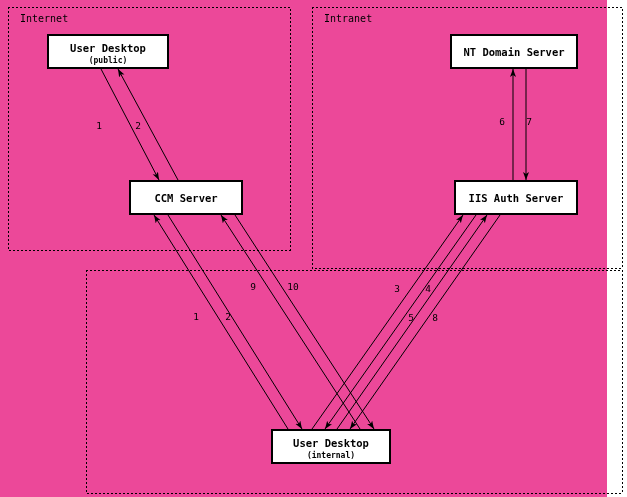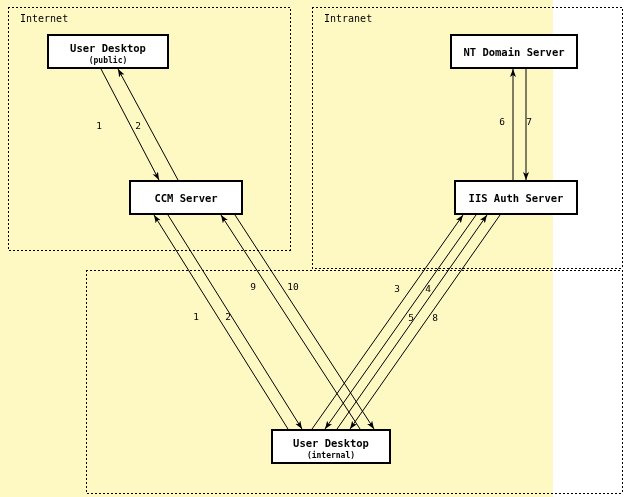--- a/index.html
+++ b/index.html
@@ -2,23 +2,23 @@
 <html><head>
 <meta charset="utf-8">
 <style>
   html, body {
     margin: 0;
     padding: 0;
     background: #ffffff;
   }
   #diagram-root {
     position: relative;
-    width: 553px;
+    width: 607px;
     height: 497px;
-    background: #fef9c3;
+    background: #ec4899;
     font-family: "DejaVu Sans Mono", "Liberation Mono", monospace;
   }
   svg#diagram-svg {
     display: block;
     width: 627px;
     height: 497px;
   }
   .zone-rect {
     fill: none;
     stroke: #000000;

